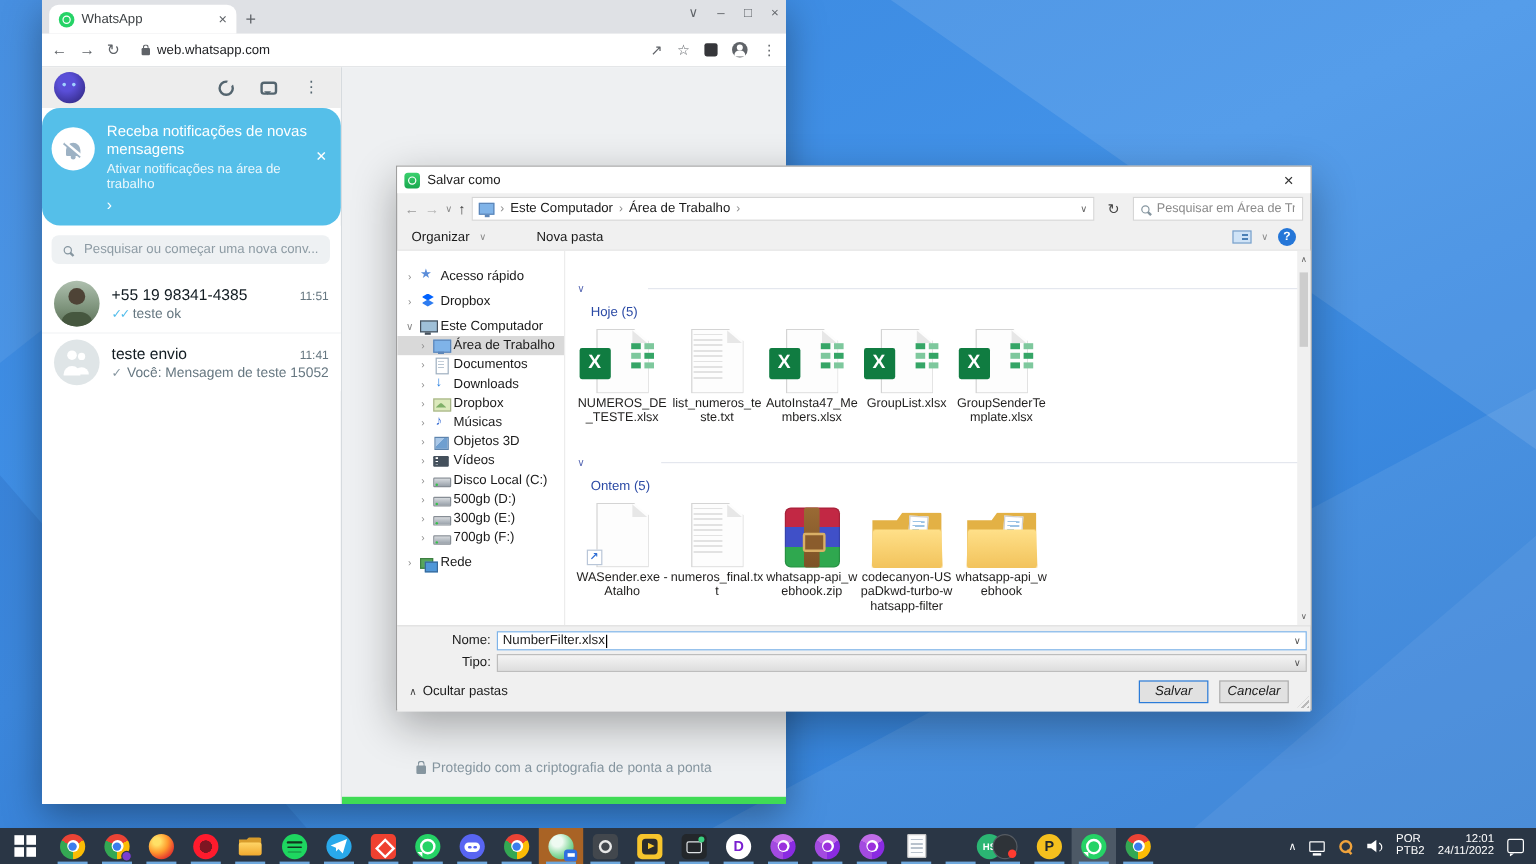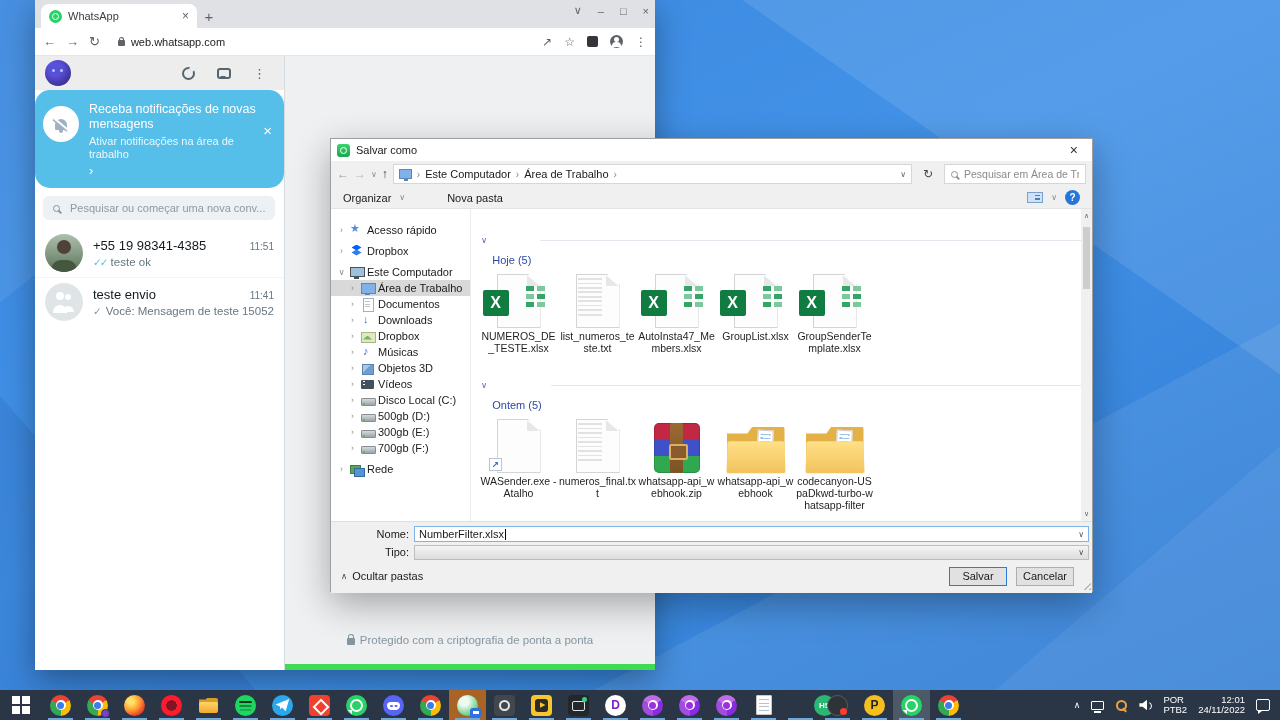--- a/index.html
+++ b/index.html
@@ -207,21 +207,21 @@
   .name-input { flex:1; height:16px; background:#fff; border:1px solid #7eb3e8; display:flex; align-items:center; padding:0 4px; }
   .name-input .val { font-size:11px; }
   .caret { width:1px; height:11px; background:#000; margin-left:1px; }
   .name-input .chev, .type-combo .chev { margin-left:auto; font-size:8px; color:#555; }
   .type-combo { flex:1; height:15px; background:linear-gradient(#f4f4f4,#ddd); border:1px solid #bdbdbd; display:flex; align-items:center; padding:0 4px; }
   .d-foot { height:34px; display:flex; align-items:center; padding:0 10px; background:#f0f0f0; }
   .hidefolders { display:flex; gap:5px; align-items:center; font-size:11px; }
   .hidefolders .up { font-size:8.5px; color:#444; }
   .d-foot .btns { margin-left:auto; display:flex; gap:9px; padding-right:8px;}
   .btn { width:58px; height:19px; background:#e1e1e1; border:1px solid #adadad; font-size:11px;
-         display:flex; align-items:center; justify-content:center; color:#1a1a1a; }
+         display:flex; align-items:center; justify-content:center; color:#1a1a1a;font-style:italic; }
   .btn.primary { border:1.5px solid #2b7cd9; }
   .grip { position:absolute; right:1px; bottom:1px; width:10px; height:10px;
           background:repeating-linear-gradient(135deg,transparent 0 2px,#b9b9b9 2px 3.5px); clip-path:polygon(100% 0,100% 100%,0 100%); }
 
   
   .taskbar { position:absolute; left:0; right:0; bottom:0; height:30px; background:#2a3645; display:flex; align-items:stretch; z-index:50;}
   .tb-item { width:37px; display:flex; align-items:center; justify-content:center; position:relative; flex:0 0 auto;}
   .tb-item.start { width:42px; }
   .tb-item .ul { position:absolute; bottom:0; left:6px; right:6px; height:2px; background:#6fa8dc; }
   .tb-item.act-orange { background:#a96325; }
@@ -581,29 +581,29 @@
                 <div class="bf-rar"></div>
               </div>
               <div class="item-label">whatsapp-api_webhook.zip</div>
             </div>
             <div class="fitem">
               <div class="bigfi">
                 <div class="bf-folder">
                   <div class="bf-paper"></div>
                 </div>
               </div>
-              <div class="item-label">whatsapp-api_webhook</div>
+              <div class="item-label">codecanyon-USpaDkwd-turbo-whatsapp-filter</div>
             </div>
             <div class="fitem">
               <div class="bigfi">
                 <div class="bf-folder">
                   <div class="bf-paper"></div>
                 </div>
               </div>
-              <div class="item-label">codecanyon-USpaDkwd-turbo-whatsapp-filter</div>
+              <div class="item-label">whatsapp-api_webhook</div>
             </div>
           </div>
           <div class="fgroup-h">
             <span class="gc">∨</span>
             <span class="gt">Anteriormente nesta semana (1)</span>
             <span class="gl"></span>
           </div>
           <div class="fitems">
             <div class="fitem">
               <div class="bigfi">

